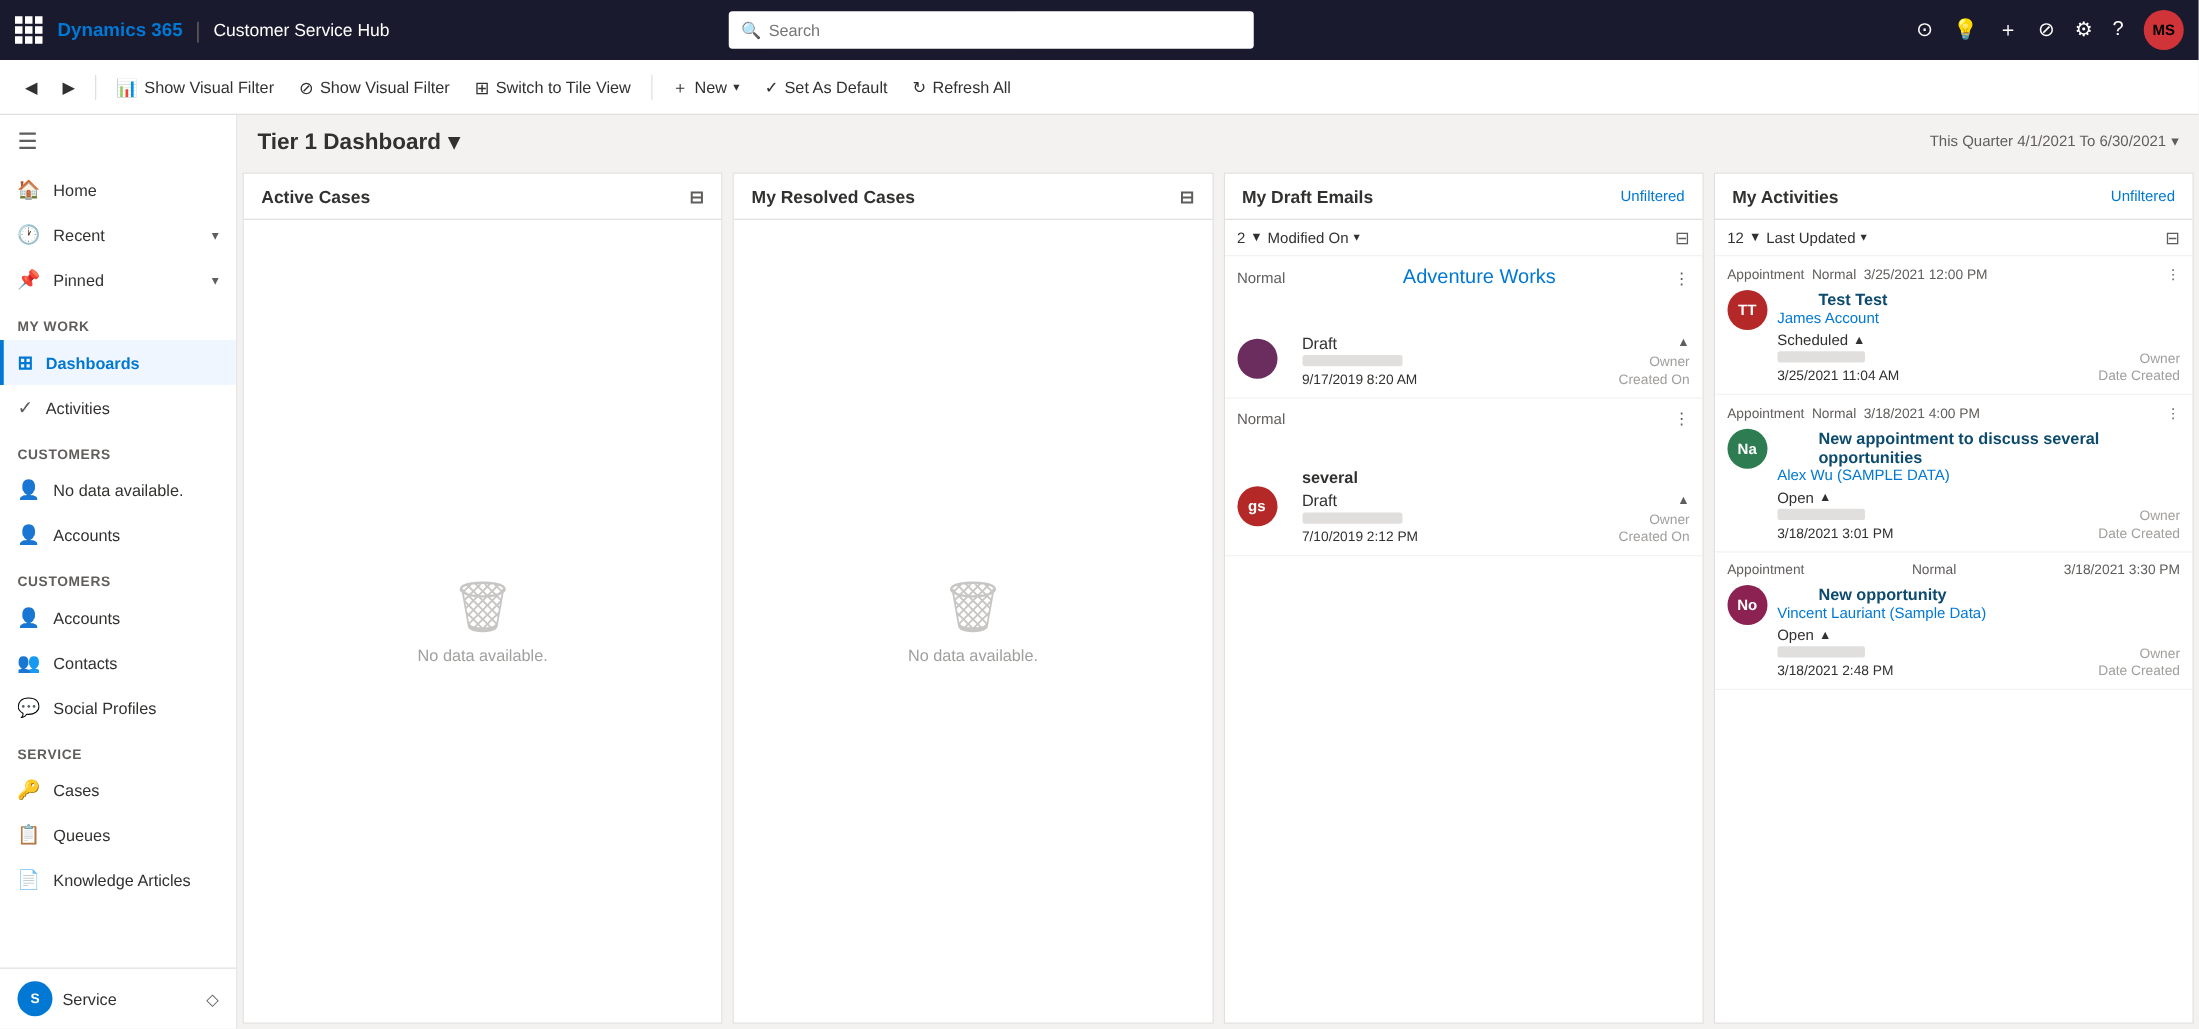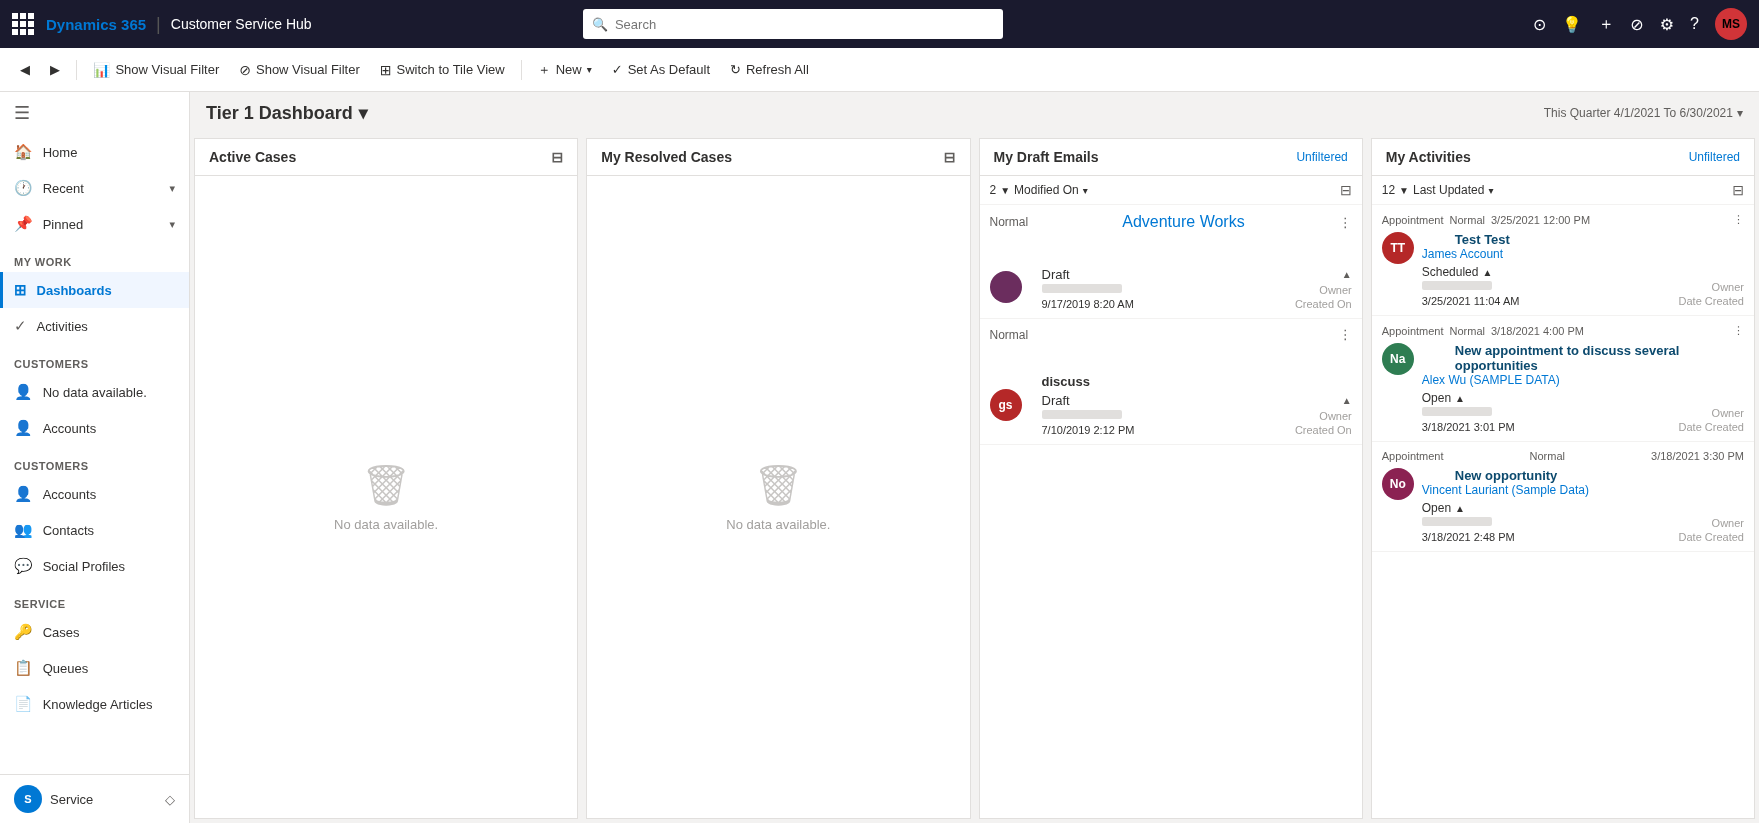--- a/index.html
+++ b/index.html
@@ -338,21 +338,21 @@
 
           <div class="email-item">
             <div class="email-item-header">
               <span class="email-priority">Normal</span>
               <span style="flex:1"></span>
               <span style="color:#605e5c;cursor:pointer;">⋮</span>
             </div>
             <div class="email-body">
               <div class="email-avatar" style="background:#b52828;">gs</div>
               <div class="email-content">
-                <div style="font-size:13px;font-weight:600;">discuss</div>
+                <div style="font-size:13px;font-weight:600;">several</div>
                 <div class="email-status-row">
                   <span>Draft</span>
                   <span style="font-size:10px;color:#605e5c;">▲</span>
                 </div>
                 <div class="email-meta-row">
                   <span style="background:#e1dfdd;color:transparent;display:inline-block;width:80px;height:9px;border-radius:2px;"></span>
                   <span style="color:#a19f9d;font-size:11px;">Owner</span>
                 </div>
                 <div class="email-meta-row">
                   <span>7/10/2019 2:12 PM</span>

